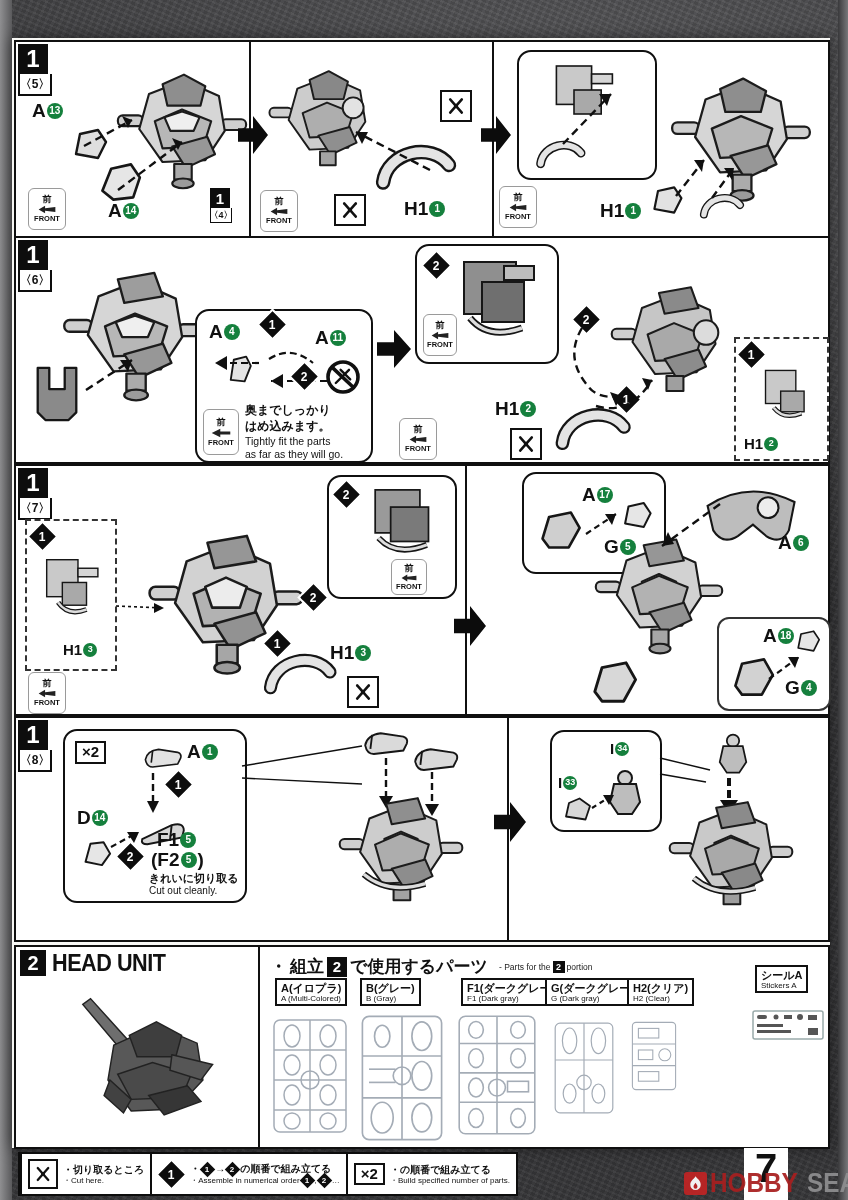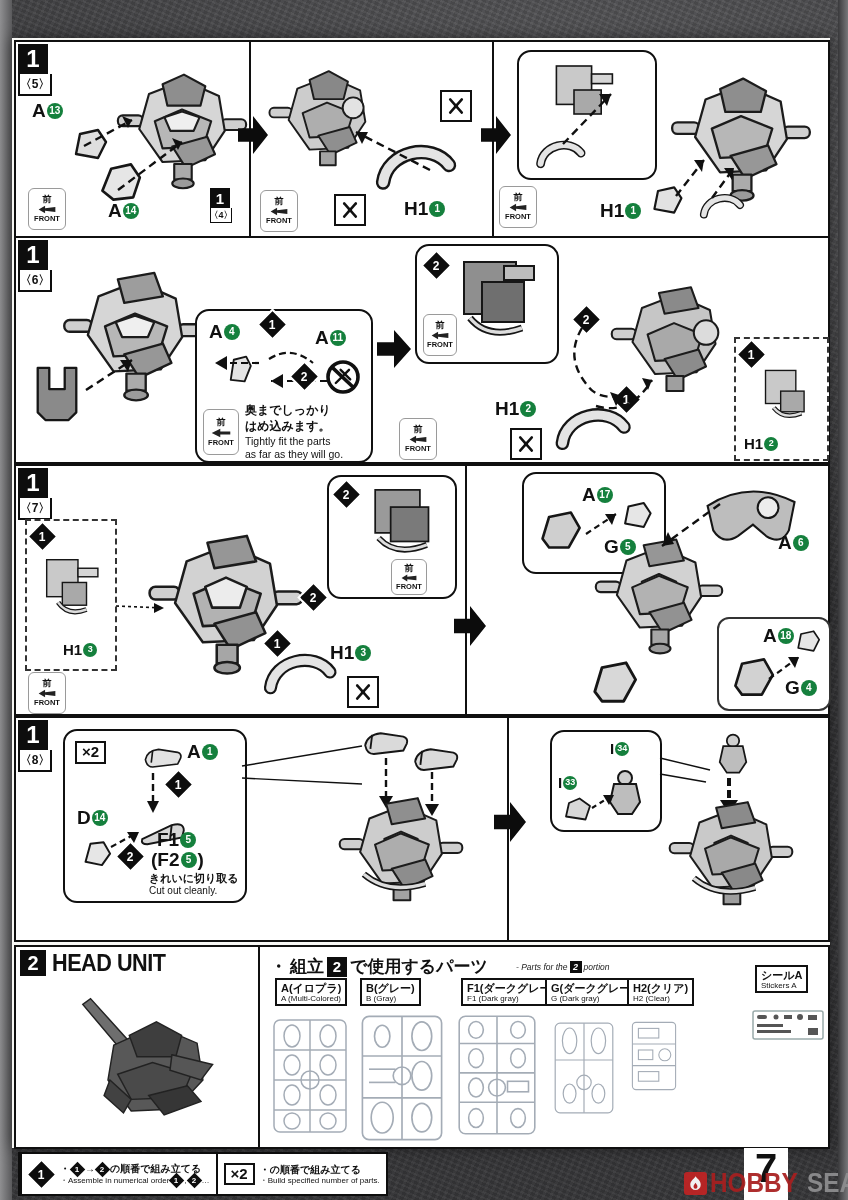--- a/index.html
+++ b/index.html
@@ -46,21 +46,21 @@
   .ill{display:block;}
   
   .hu-title{display:flex;align-items:flex-start;gap:6px;}
   .hu-num{width:26px;height:26px;background:#0d0d0d;color:#fff;font-size:20px;font-weight:bold;display:flex;align-items:center;justify-content:center;}
   .hu-text{font-size:23px;font-weight:bold;letter-spacing:-.5px;transform:scaleX(.94);transform-origin:left;}
   
   .ph{display:flex;align-items:center;gap:3px;font-weight:bold;font-size:17px;white-space:nowrap;}
   .blackbox{display:inline-flex;align-items:center;justify-content:center;background:#0d0d0d;color:#fff;font-weight:bold;}
   .blackbox.lg{width:20px;height:20px;font-size:15px;}
   .blackbox.sm{width:12px;height:12px;font-size:9px;}
-  .ph-en{display:flex;align-items:center;gap:2px;font-size:8.5px;font-weight:normal;color:#222;margin-left:25px;font-style:italic;}
+  .ph-en{display:flex;align-items:center;gap:2px;font-size:8.5px;font-weight:normal;color:#222;margin-left:8px;}
   .runner-label{position:absolute;border:2px solid #101010;background:#fff;padding:2px 4px 1px;}
   .runner-label .jp{font-size:11px;font-weight:bold;line-height:1.15;white-space:nowrap;}
   .runner-label .en{font-size:8px;line-height:1.1;white-space:nowrap;}
   
   .legend{position:absolute;display:flex;background:#fff;border:2px solid #0d0d0d;}
   .lg-title{width:96px;background:#0d0d0d;color:#fff;padding:3px 4px;}
   .lg-title .jp{font-size:9.5px;font-weight:bold;line-height:1.25;white-space:nowrap;}
   .lg-title .en{font-size:6.5px;color:#cfcfcf;white-space:nowrap;margin-top:1px;}
   .lg-cell{display:flex;align-items:center;gap:5px;padding:0 6px;border-left:2px solid #0d0d0d;}
   .lg-cell .txt .jp{font-size:10px;font-weight:bold;white-space:nowrap;line-height:1.3;}
@@ -882,20 +882,35 @@
             <rect x="5" y="14" width="26" height="3"></rect>
             <rect x="5" y="20" width="34" height="3"></rect>
             <rect x="56" y="18" width="10" height="7"></rect>
           </g>
         </svg>
     </div>
   </div>
 
   <div class="legend" style="left:18px;top:1152px;height:40px;">
     <div class="lg-cell">
+      <div class="nipbox" style="width:26px;height:26px;">
+        <svg width="18" height="18" viewBox="0 0 24 24">
+            <g stroke="#101010" stroke-width="3" stroke-linecap="round">
+              <line x1="5" y1="4" x2="19" y2="20"></line>
+              <line x1="19" y1="4" x2="5" y2="20"></line>
+            </g>
+            <circle cx="12" cy="12" r="2.6" fill="#101010"></circle>
+          </svg>
+      </div>
+      <div class="txt">
+          <div class="jp">・切り取るところ</div>
+          <div class="en">・Cut here.</div>
+        </div>
+    </div>
+    <div class="lg-cell">
       <span class="dm" style="margin:0 4px;">
           <i>1</i>
         </span>
       <div class="txt">
         <div class="jp"><span>・</span><span class="dm tiny inline-dm">
               <i>1</i>
             </span><span>→</span><span class="dm tiny inline-dm">
               <i>2</i>
             </span><span>の順番で組み立てる</span></div>
         <div class="en"><span>・Assemble in numerical order</span><span class="dm tiny inline-dm">

